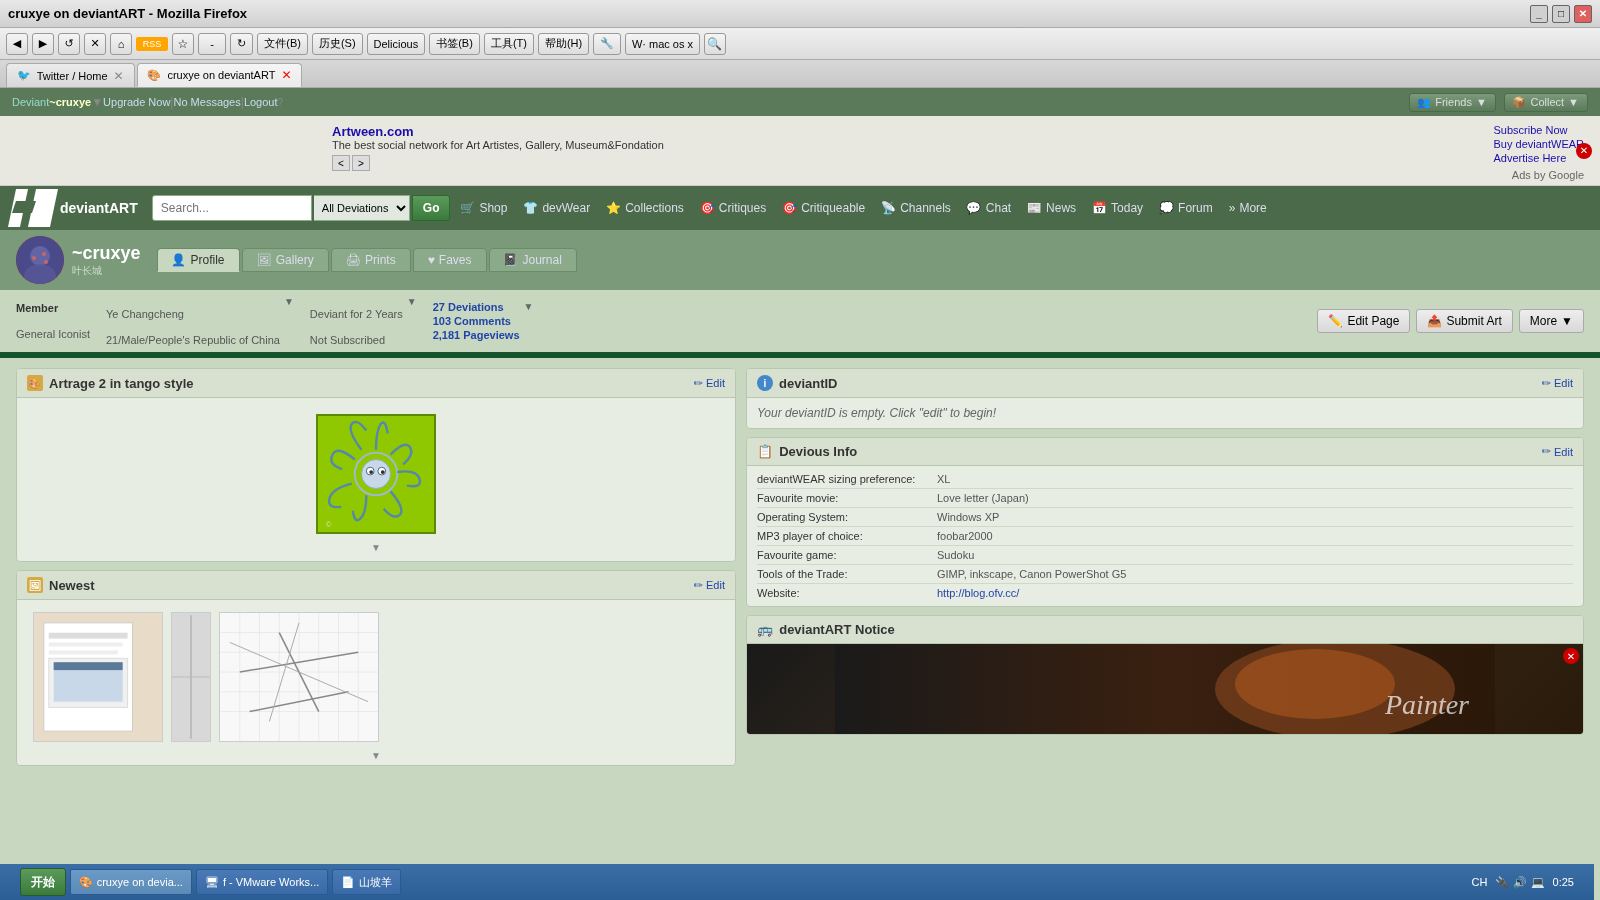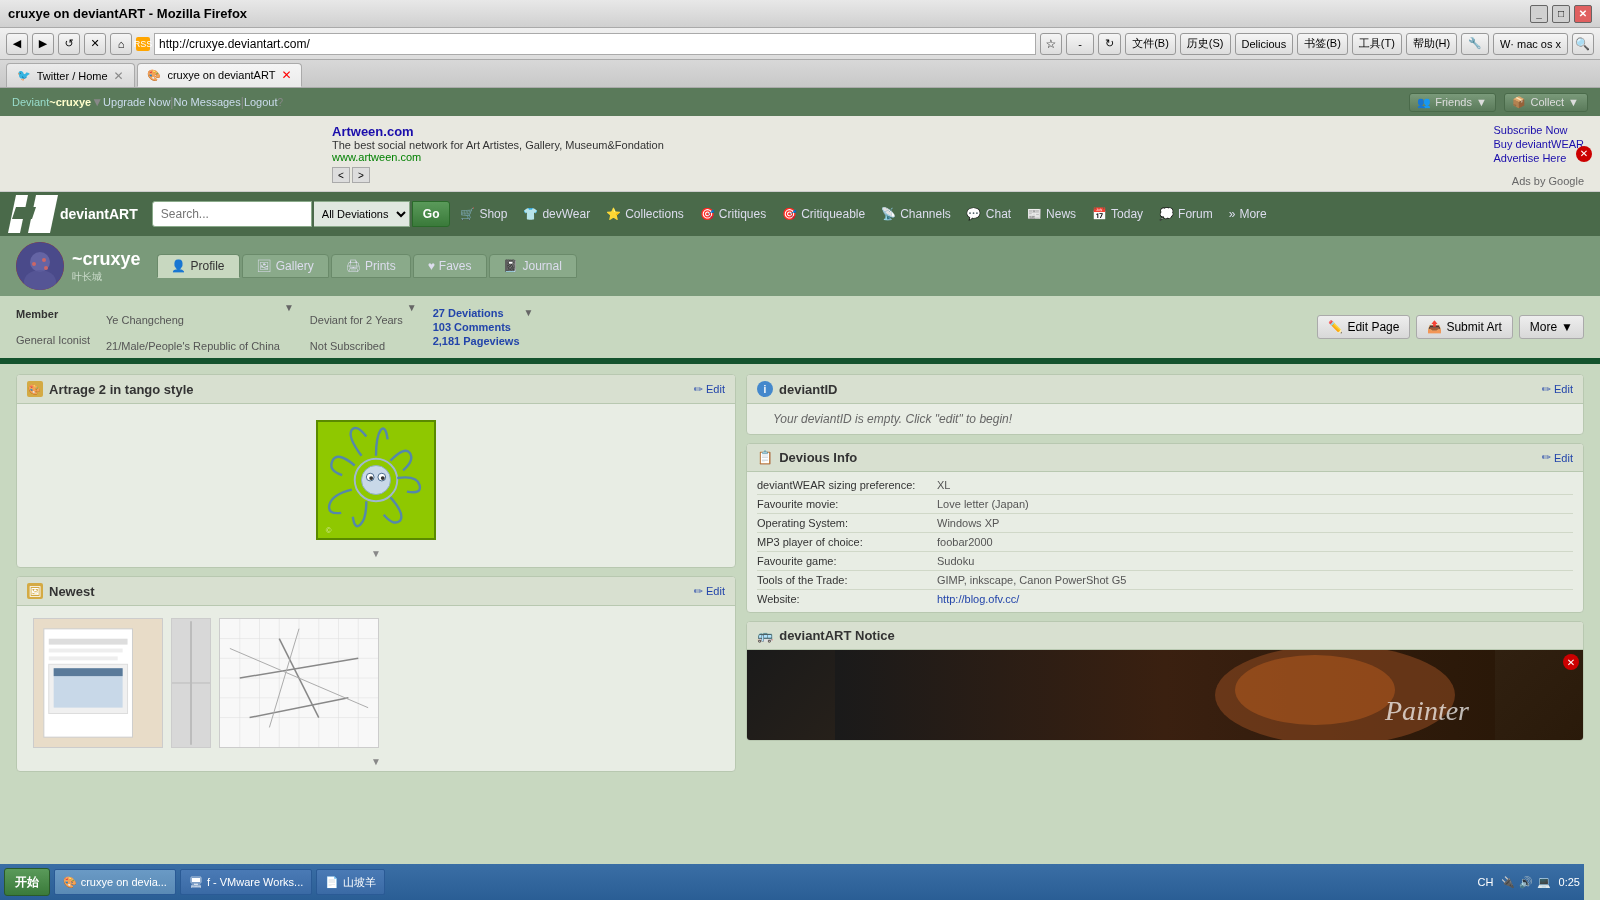--- a/index.html
+++ b/index.html
@@ -27,21 +27,21 @@
       height: 32px;
       display: flex;
       align-items: center;
       padding: 0 6px;
       gap: 4px;
       border-bottom: 1px solid #aaa;
     }
     .nav-btn { background: linear-gradient(to bottom, #f5f5f5, #ddd); border: 1px solid #999; border-radius: 3px; width: 22px; height: 22px; display: flex; align-items: center; justify-content: center; cursor: pointer; font-size: 11px; }
     .address-bar { flex: 1; height: 22px; border: 1px solid #aaa; padding: 0 4px; font-size: 12px; background: white; }
     .toolbar-btn { background: linear-gradient(to bottom, #f5f5f5, #ddd); border: 1px solid #999; border-radius: 3px; padding: 2px 6px; height: 22px; display: flex; align-items: center; cursor: pointer; font-size: 11px; gap: 3px; }
-    .rss-icon { background: orange; color: white; border-radius: 2px; width: 14px; height: 14px; font-size: 9px; display: flex; align-items: center; justify-content: center; }
+    .rss-icon { background: orange; color: white; border-radius: 2px; width: 32px; height: 14px; font-size: 9px; display: flex; align-items: center; justify-content: center; }
     .star-btn { width: 22px; height: 22px; background: linear-gradient(to bottom, #f5f5f5, #ddd); border: 1px solid #999; border-radius: 3px; display: flex; align-items: center; justify-content: center; font-size: 12px; cursor: pointer; }
 
     
     .tab-bar {
       background: linear-gradient(to bottom, #d8d8d8, #c8c8c8);
       height: 28px;
       display: flex;
       align-items: flex-end;
       padding: 0 6px;
       border-bottom: 1px solid #aaa;
@@ -170,21 +170,21 @@
     .panel-header {
       background: #d8e0d0;
       padding: 6px 10px;
       display: flex;
       align-items: center;
       justify-content: space-between;
       border-bottom: 1px solid #b8c8b0;
     }
     .panel-title { font-weight: bold; font-size: 13px; color: #333; display: flex; align-items: center; gap: 6px; }
     .panel-edit-btn { background: none; border: none; color: #2244aa; font-size: 11px; cursor: pointer; display: flex; align-items: center; gap: 3px; }
-    .panel-body { padding: 8px 26px; font-size: 12px; }
+    .panel-body { padding: 8px 10px; font-size: 12px; }
     .artwork-container { display: flex; justify-content: center; padding: 8px; }
     .artwork-img {
       width: 120px;
       height: 120px;
       background: #8fc800;
       border: 2px solid #5a8a00;
       display: flex;
       align-items: center;
       justify-content: center;
       position: relative;
@@ -200,26 +200,26 @@
     .devious-val { color: #555; }
     .devious-link { color: #2244aa; cursor: pointer; }
     .notice-img { width: 100%; height: 90px; background: #222; display: flex; align-items: center; justify-content: center; position: relative; }
     .notice-close { position: absolute; top: 4px; right: 4px; background: #c00; color: white; border-radius: 50%; width: 16px; height: 16px; font-size: 10px; display: flex; align-items: center; justify-content: center; cursor: pointer; }
 
     
     .taskbar {
       position: fixed;
       bottom: 0;
       left: 0;
-      right: 16px;
+      right: 6px;
       height: 36px;
       background: linear-gradient(to bottom, #3a6ea5, #2a5e95);
       display: flex;
       align-items: center;
-      padding: 0 4px;
+      padding: 0 20px;
       gap: 4px;
       z-index: 100;
     }
     .start-btn { background: linear-gradient(to bottom, #5a9a5a, #3a7a3a); border: 1px solid #2a5a2a; border-radius: 3px; color: white; padding: 2px 10px; font-size: 12px; font-weight: bold; cursor: pointer; height: 28px; }
     .taskbar-item { background: linear-gradient(to bottom, #4a7ab5, #3a6aa5); border: 1px solid #2a5a95; border-radius: 2px; color: white; padding: 2px 8px; font-size: 11px; cursor: pointer; height: 26px; display: flex; align-items: center; gap: 4px; max-width: 160px; overflow: hidden; white-space: nowrap; }
     .taskbar-item.active { background: linear-gradient(to bottom, #6a9ac5, #5a8ab5); }
     .taskbar-right { margin-left: auto; display: flex; align-items: center; gap: 8px; color: white; font-size: 11px; }
     .taskbar-icons { display: flex; gap: 4px; }
     .taskbar-clock { color: white; font-size: 11px; }
 
@@ -251,21 +251,20 @@
   </div>
 </div>
 
 <div class="browser-toolbar">
   <div class="nav-btn">◀</div>
   <div class="nav-btn">▶</div>
   <div class="nav-btn">↺</div>
   <div class="nav-btn">✕</div>
   <div class="nav-btn">⌂</div>
   <div class="rss-icon">RSS</div>
-  <input class="address-bar" type="text" value="http://cruxye.deviantart.com/" style="">
   <div class="star-btn">☆</div>
   <div class="nav-btn" style="width:28px">-</div>
   <div class="toolbar-btn">↻</div>
   <div class="toolbar-btn">文件(B)</div>
   <div class="toolbar-btn">历史(S)</div>
   <div class="toolbar-btn">Delicious</div>
   <div class="toolbar-btn">书签(B)</div>
   <div class="toolbar-btn">工具(T)</div>
   <div class="toolbar-btn">帮助(H)</div>
   <div class="toolbar-btn">🔧</div>
@@ -307,21 +306,20 @@
       <span>Collect</span>
       <span>▼</span>
     </div>
   </div>
 </div>
 
 <div class="ad-banner">
   <div class="ad-content">
     <div class="ad-title">Artween.com</div>
     <div class="ad-desc">The best social network for Art Artistes, Gallery, Museum&amp;Fondation</div>
-    <div class="ad-url">www.artween.com</div>
     <div class="ad-nav">
       <div class="ad-nav-btn">&lt;</div>
       <div class="ad-nav-btn">&gt;</div>
     </div>
   </div>
   <div class="ad-links">
     <a class="ad-link">Subscribe Now</a>
     <a class="ad-link">Buy deviantWEAR</a>
     <a class="ad-link">Advertise Here</a>
   </div>

